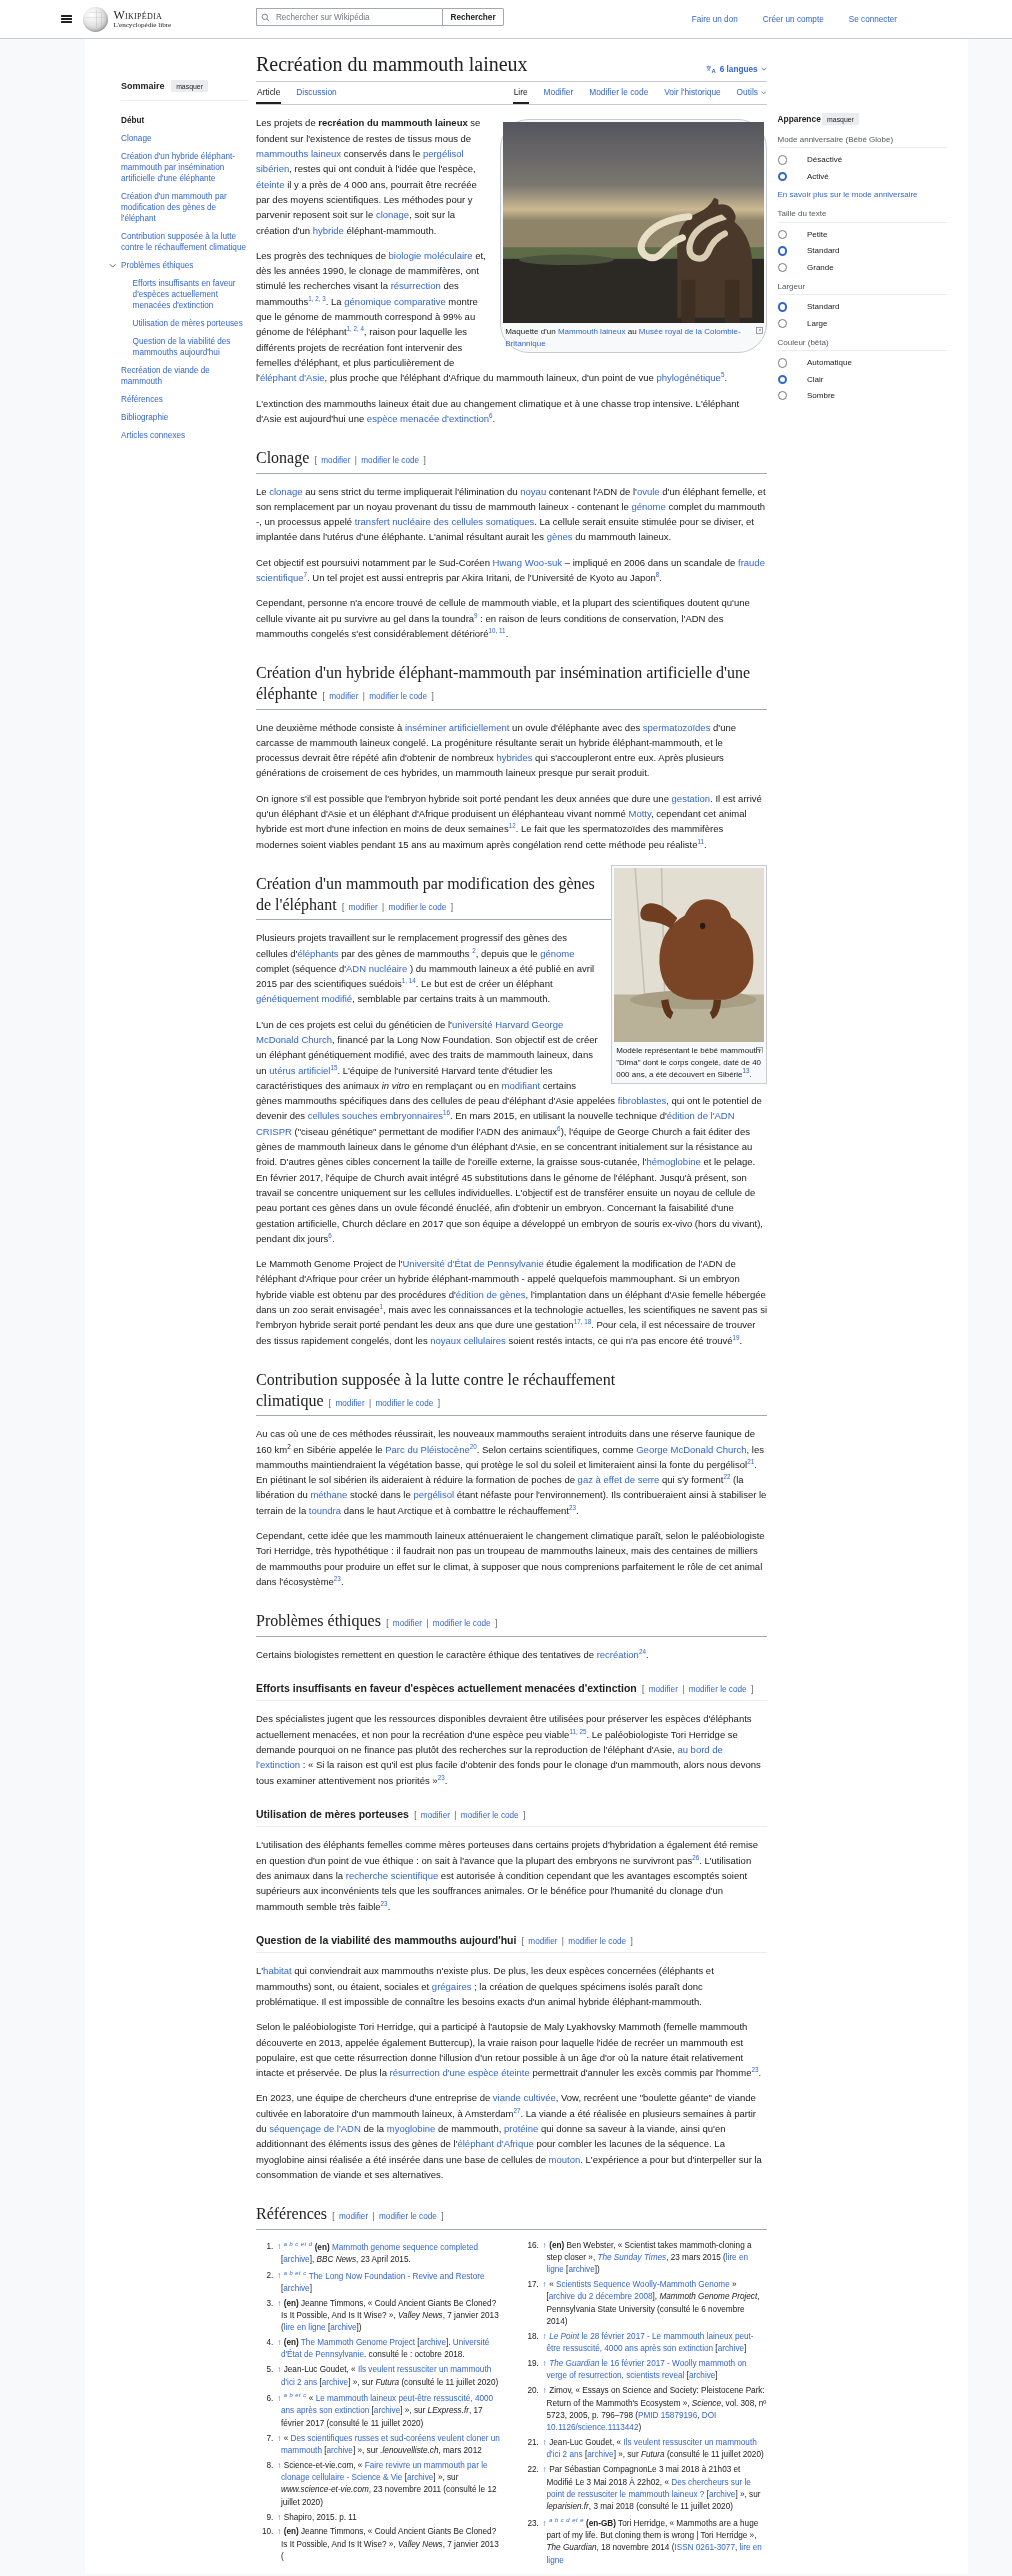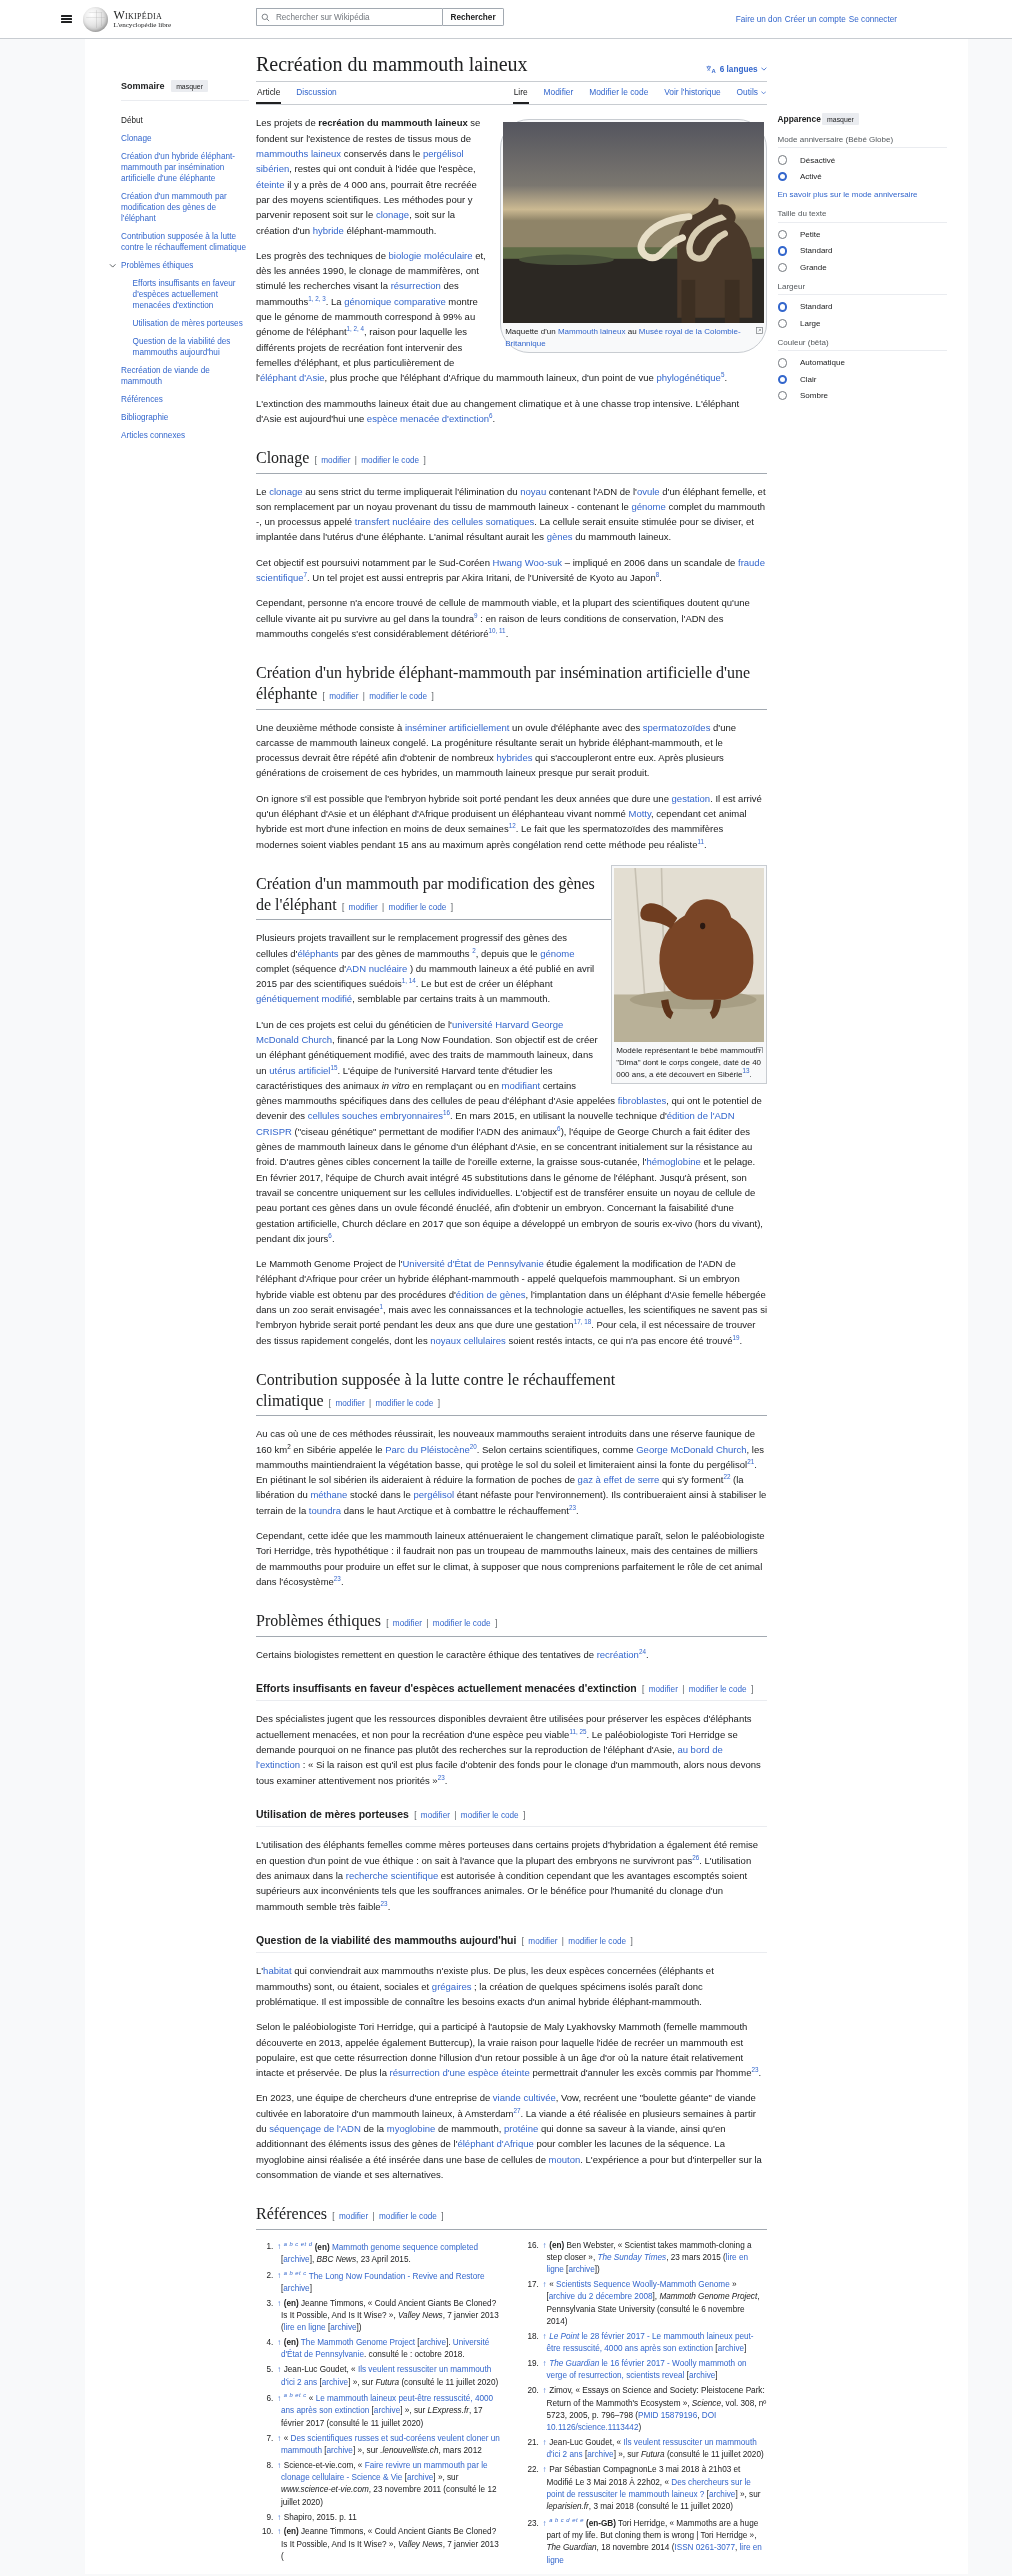--- a/index.html
+++ b/index.html
@@ -25,37 +25,37 @@
                        repeating-linear-gradient(0deg, transparent 0 4.7px, rgba(120,120,120,.3) 4.7px 5.3px);
            border-radius:50%; opacity:.5; }
   .wordmark { margin-left:5.3px; font-family:"Liberation Serif","DejaVu Serif",serif; line-height:1.05; }
   .wordmark .wm1 { font-size:12px; letter-spacing:0.3px; font-variant:small-caps; }
   .wordmark .wm2 { font-size:7.1px; color:#202122; }
   .search-wrap { position:absolute; left:256px; top:8px; width:248px; height:18px; display:flex; }
   .search-box { flex:1; border:0.5px solid #a2a9b1; border-right:none; border-radius:1.1px 0 0 1.1px; background:#fff; display:flex; align-items:center; padding:0 4.2px; }
   .search-box input { border:none; outline:none; font-size:8.2px; flex:1; color:#202122; font-family:inherit; background:transparent; }
   .search-box input::placeholder { color:#72777d; }
   .search-btn { border:0.5px solid #a2a9b1; background:#fff; border-radius:0 1.1px 1.1px 0; font-weight:bold; font-size:8.2px; padding:0 7.4px; color:#202122; cursor:pointer; font-family:inherit; }
-  .header-links { position:absolute; right:115px; top:0; height:100%; display:flex; align-items:center; gap:3px; font-size:8.2px; }
+  .header-links { position:absolute; right:115px; top:0; height:100%; display:flex; align-items:center; gap:25px; font-size:8.2px; }
   .header-links .lk { white-space:nowrap; }
 
   
   .main-wrap { background:#fff; margin-left:85px; margin-right:44px; display:flex; align-items:flex-start; }
   .toc-col { width:171px; min-width:171px; padding:41px 7.4px 0 36px; font-size:8.2px; }
   .content-col { flex:1; max-width:511px; padding-top:13.7px; }
   .right-col { width:201px; min-width:201px; padding:74px 21px 0 10.5px; font-size:8px; }
 
   
   .toc-head { display:flex; align-items:center; gap:6.3px; margin-bottom:7.4px; }
   .toc-title { font-weight:bold; font-size:9px; }
   .pill { background:#eaecf0; border-radius:1.1px; color:#202122; font-size:6.9px; padding:2.6px 5.3px; cursor:pointer; }
   .toc-list { list-style:none; margin:0; padding:0; border-top:0.5px solid #eaecf0; padding-top:7.4px; }
   .toc-list li { margin:6.9px 0; line-height:1.35; position:relative; }
   .toc-list li .tlabel { color:#3366cc; cursor:pointer; }
-  .toc-list li.bold .tlabel { color:#202122; font-weight:normal; }
+  .toc-list li.bold .tlabel { color:#202122; font-weight:bold; }
   .toc-list li.lvl2 { margin-left:11.6px; }
   .toc-chev { position:absolute; left:-11.6px; top:1.6px; }
 
   
   .title-row { display:flex; align-items:flex-end; justify-content:space-between; border-bottom:0.5px solid #c8ccd1; padding-bottom:5.3px; }
   h1.page-title { font-family:"Liberation Serif","DejaVu Serif",serif; font-weight:normal; font-size:20px; margin:0; line-height:1.15; }
   .lang-btn { color:#3366cc; font-size:8.2px; display:flex; align-items:center; gap:3.7px; cursor:pointer; font-weight:bold; padding-bottom:2.1px; }
   .tabbar { display:flex; justify-content:space-between; border-bottom:0.5px solid #c8ccd1; font-size:8.4px; margin-bottom:10.5px; }
   .tabs-left, .tabs-right { display:flex;justify-content:center; }
   .tab { padding:5.3px 1.1px 4.7px; margin-right:13.7px; color:#3366cc; cursor:pointer; white-space:nowrap; }
@@ -83,21 +83,21 @@
   .refs-col { flex:1; }
   .refs-col ul { list-style:none; margin:0; padding:0; }
   .refs-col li { margin:2.6px 0; padding-left:25px; }
   .refnum { display:inline-block; width:21px; margin-left:-25px; text-align:right; padding-right:3.7px; color:#202122; }
   .uparrow { color:#3366cc; margin-right:2.6px; cursor:pointer; }
 
   
   .ap-head { display:flex; align-items:center; gap:1px; margin-bottom:3.2px; }
   .ap-title { font-weight:bold; font-size:8.4px; }
   .ap-group h4 { font-weight:normal; color:#54595d; border-bottom:0.5px solid #eaecf0; padding-bottom:3.7px; margin:9.5px 0 6.3px; font-size:8px; }
-  .ap-opt { display:flex; align-items:center; gap:13px; margin:6.9px 0; cursor:pointer; }
+  .ap-opt { display:flex; align-items:flex-start; gap:20px; margin:6.9px 0; cursor:pointer; }
   .radio { width:9.5px; height:9.5px; border-radius:50%; border:0.8px solid #72777d; background:#fff; flex:none; }
   .radio.sel { border:2.9px solid #36c; }
   .ap-link { color:#3366cc; margin:7.4px 0 3.2px; line-height:1.4; cursor:pointer; }
 
   .chev-svg { display:inline-block; vertical-align:middle; }
   .clearfix:after { content:""; display:block; clear:both; }
 </style>
 </head>
 <body>
 

